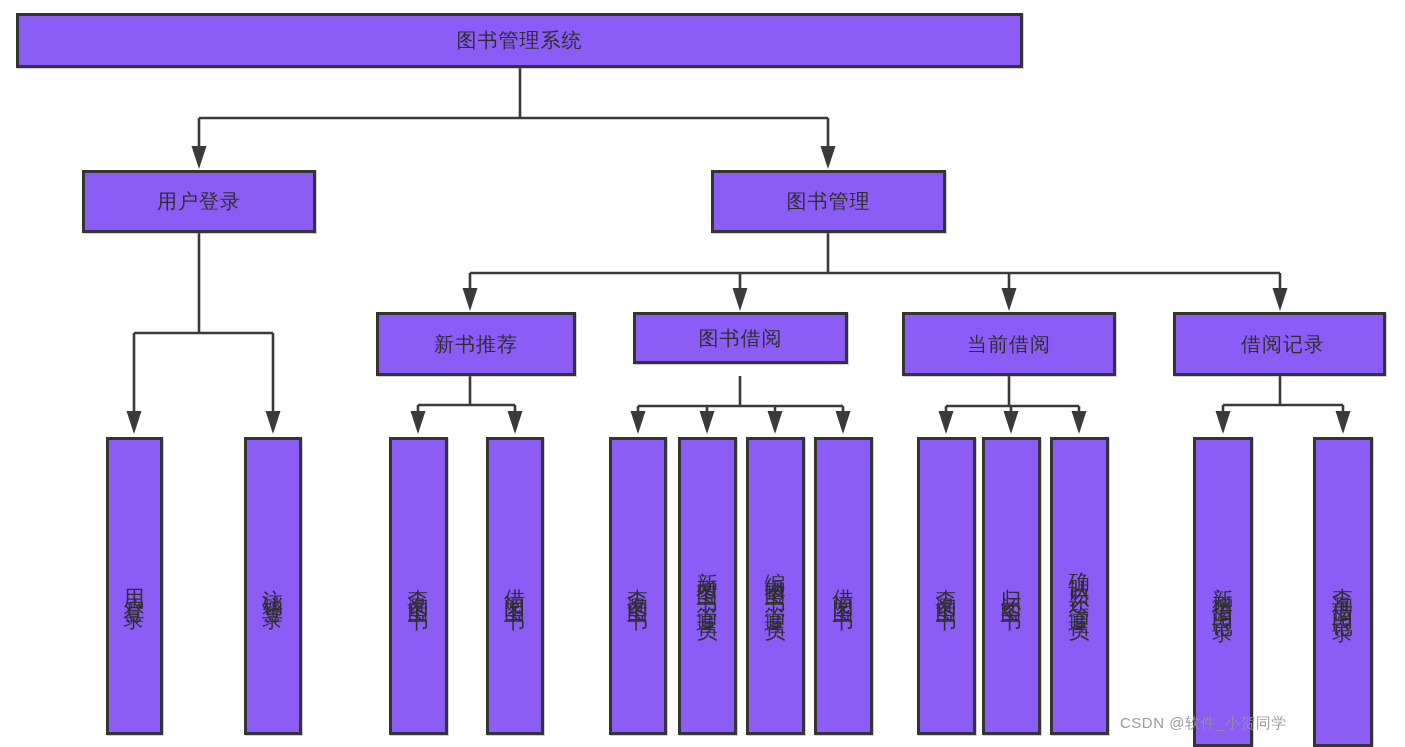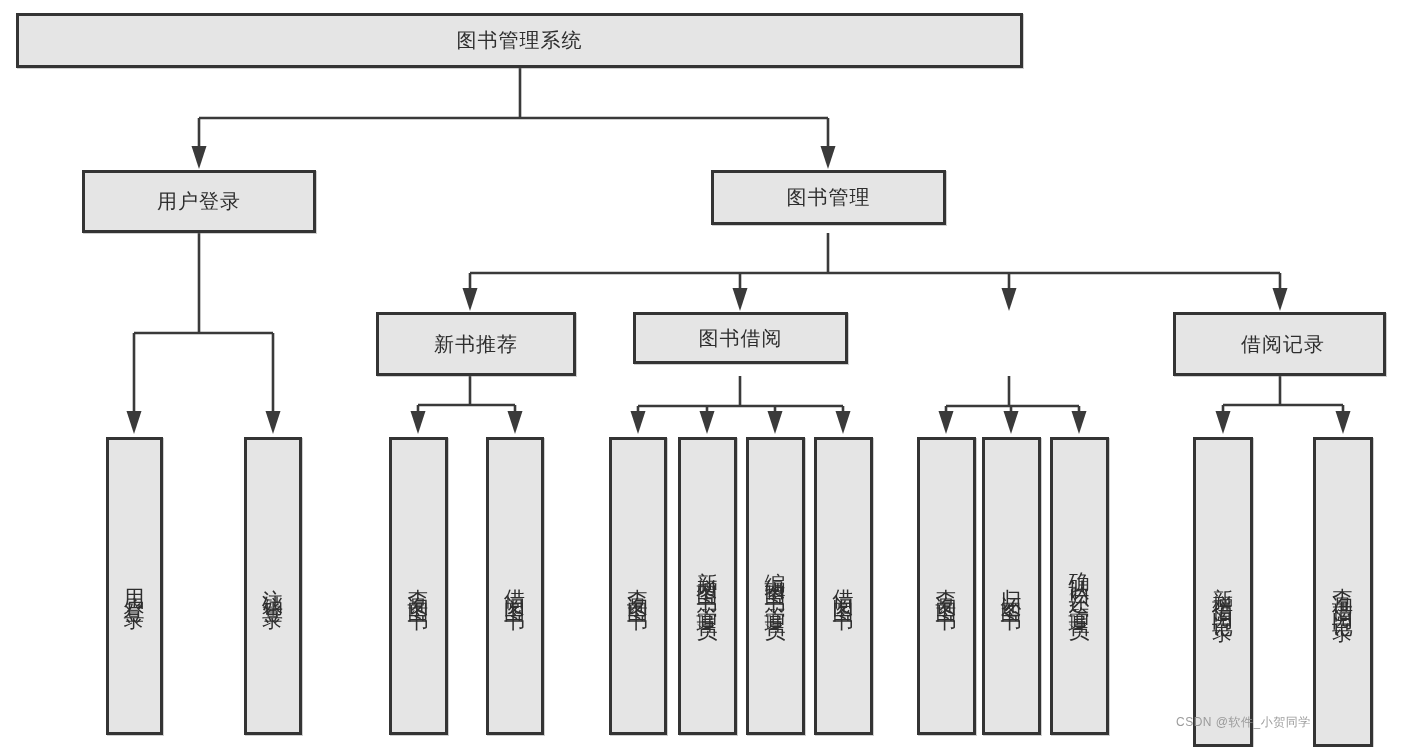--- a/index.html
+++ b/index.html
@@ -21,21 +21,21 @@
     height: 747px;
   }
   #connectors {
     position: absolute;
     left: 0; top: 0;
     z-index: 1;
   }
   .box {
     position: absolute;
     box-sizing: border-box;
-    background: #e5e5e5;
+    background: #8b5cf6;
     border: 3px solid #343434;
     box-shadow: 1px 1px 0 rgba(120,120,120,0.35);
     display: flex;
     align-items: center;
     justify-content: center;
     color: #2e2e2e;
     z-index: 2;
   }
   .box.h {
     font-size: 20px;
@@ -45,24 +45,24 @@
   .box.v {
     writing-mode: vertical-rl;
     text-orientation: mixed;
     font-size: 21px;
     letter-spacing: 7px;
     line-height: 1;
     text-align: center;
   }
   #watermark {
     position: absolute;
-    left: 1176px;
+    left: 1120px;
     top: 714px;
     z-index: 3;
-    font-size: 12px;
+    font-size: 15px;
     color: rgba(148,148,148,0.92);
     letter-spacing: 0.5px;
     white-space: nowrap;
   }
 </style>
 </head>
 <body>
 
 <div id="stage">
 
@@ -132,30 +132,33 @@
     </g>
   </svg>
 
   <div class="box h" style="left:16px; top:13px; width:1007px; height:55px;">
     <span>图书管理系统</span>
   </div>
 
   <div class="box h" style="left:82px; top:170px; width:234px; height:63px;">
     <span>用户登录</span>
   </div>
-  <div class="box h" style="left:711px; top:170px; width:235px; height:55px;">
+  <div class="box h" style="left:711px; top:170px; width:235px; height:63px;">
     <span>图书管理</span>
   </div>
 
   <div class="box h" style="left:376px; top:312px; width:200px; height:64px;">
     <span>新书推荐</span>
   </div>
   <div class="box h" style="left:633px; top:312px; width:215px; height:52px;">
     <span>图书借阅</span>
   </div>
+  <div class="box h" style="left:902px; top:312px; width:214px; height:64px;">
+    <span>当前借阅</span>
+  </div>
   <div class="box h" style="left:1173px; top:312px; width:213px; height:64px;padding-left:7px;">
     <span>借阅记录</span>
   </div>
 
   <div class="box v" style="left:106px; top:437px; width:57px; height:298px;">
     <span>用户登录</span>
   </div>
   <div class="box v" style="left:244px; top:437px; width:58px; height:298px;">
     <span>注销登录</span>
   </div>

